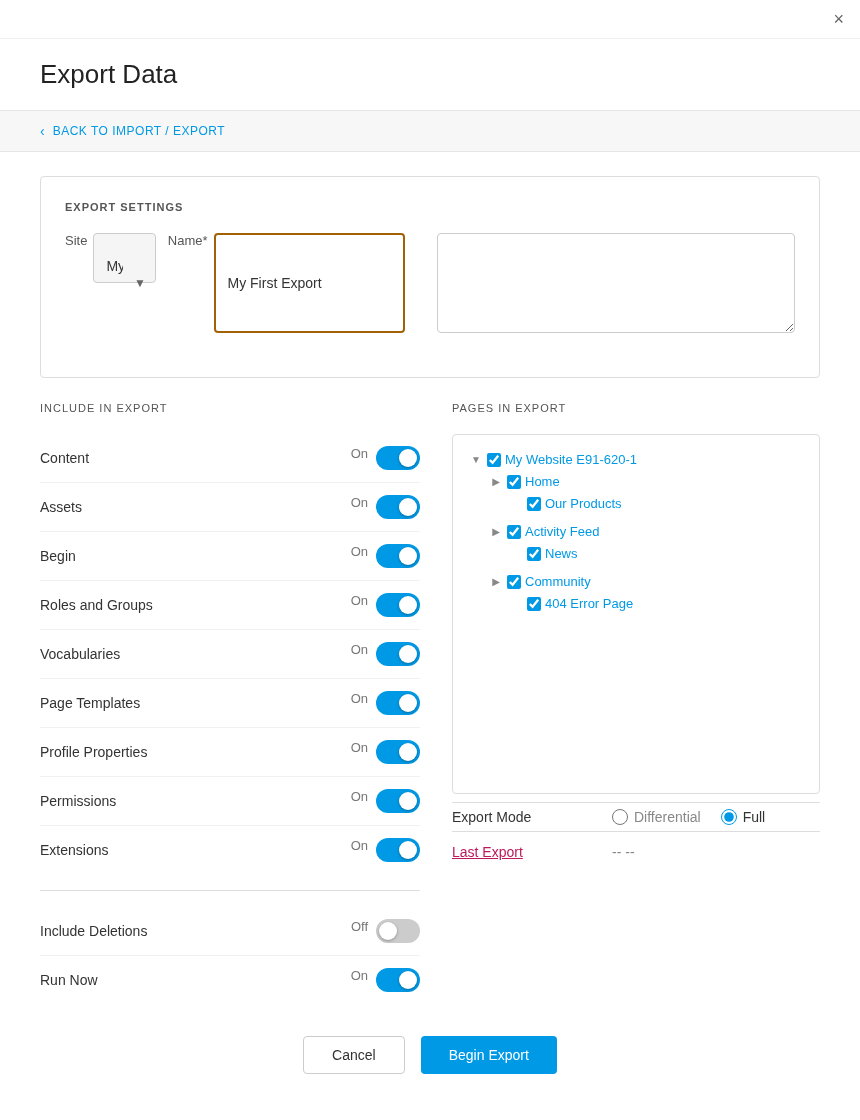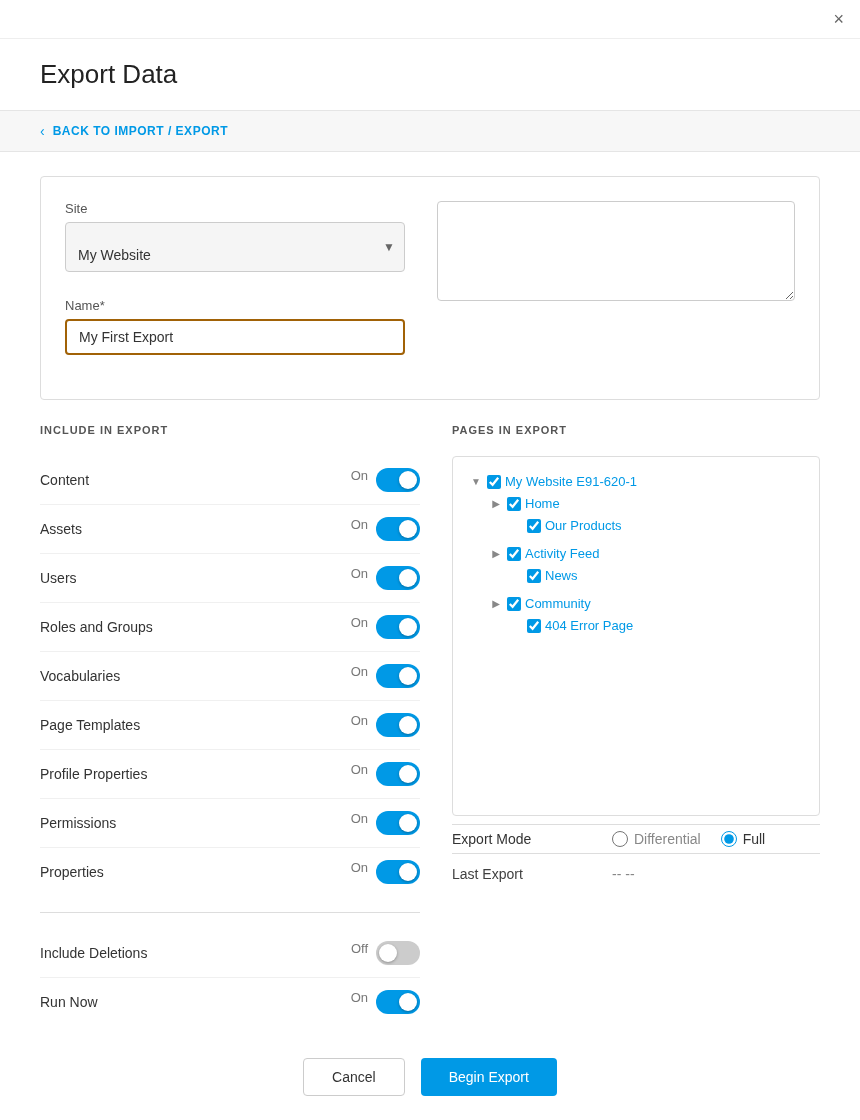--- a/index.html
+++ b/index.html
@@ -44,21 +44,21 @@
     }
     .breadcrumb-bar .chevron-left {
       color: #0099e6;
       margin-right: 8px;
       font-size: 14px;
     }
     .breadcrumb-link {
       color: #0099e6;
       text-transform: uppercase;
       font-size: 12px;
-      font-weight: 700;
+      font-weight: 400;
       letter-spacing: 0.5px;
       cursor: pointer;
       text-decoration: none;
       text-align: center;
     }
 
     .main-content {
       padding: 0 40px 40px 40px;
     }
 
@@ -79,21 +79,21 @@
     }
 
     .form-row {
       display: flex;
       gap: 32px;
       margin-bottom: 20px;
     }
 
     .form-group {
       display: flex;
-      flex-direction: column;
+      flex-direction: row;
       gap: 6px;
     }
     .form-group.left { flex: 0 0 340px; }
     .form-group.right { flex: 1; }
 
     .form-label {
       font-size: 13px;
       color: #555;
       font-weight: 500;
     }
@@ -152,21 +152,21 @@
 
     .left-col {
       flex: 0 0 380px;
     }
     .right-col {
       flex: 1;
     }
 
     .col-header {
       font-size: 11px;
-      font-weight: 700;
+      font-weight: 400;
       letter-spacing: 1px;
       text-transform: uppercase;
       color: #555;
       margin-bottom: 20px;
     }
 
     .toggle-row {
       display: flex;
       align-items: center;
       justify-content: space-between;
@@ -314,21 +314,22 @@
 
     .last-export-row {
       display: flex;
       align-items: center;
       padding: 12px 0;
       border-top: 1px solid #ddd;
     }
     .last-export-label {
       flex: 0 0 160px;
       font-size: 14px;
-      color: #404040;
+      color: #be185d;
+      text-decoration: underline;
     }
     .last-export-value {
       font-size: 14px;
       color: #888;
     }
 
     
     .action-bar {
       display: flex;
       justify-content: center;
@@ -367,20 +368,21 @@
 <h1 class="page-title">Export Data</h1>
 
 <div class="breadcrumb-bar">
   <span class="chevron-left">‹</span>
   <a class="breadcrumb-link">BACK TO IMPORT / EXPORT</a>
 </div>
 
 <div class="main-content">
 
   <div class="section-card">
+    <div class="section-header">EXPORT SETTINGS</div>
 
     <div class="form-row">
       <div class="form-group left">
         <label class="form-label">Site</label>
         <div class="select-wrapper">
           <select class="form-select">
             <option>My Website</option>
           </select>
           <span class="select-arrow">▼</span>
         </div>
@@ -420,21 +422,21 @@
         <span class="toggle-state">On</span>
         <label class="toggle-switch">
 
           <div class="toggle-slider on">
             <div class="toggle-knob"></div>
           </div>
         </label>
       </div>
     </div>
           <div class="toggle-row">
-      <span class="toggle-label">Users</span>
+      <span class="toggle-label">Begin</span>
       <div class="toggle-right">
         <span class="toggle-state">On</span>
         <label class="toggle-switch">
 
           <div class="toggle-slider on">
             <div class="toggle-knob"></div>
           </div>
         </label>
       </div>
     </div>
@@ -492,21 +494,21 @@
         <span class="toggle-state">On</span>
         <label class="toggle-switch">
 
           <div class="toggle-slider on">
             <div class="toggle-knob"></div>
           </div>
         </label>
       </div>
     </div>
           <div class="toggle-row">
-      <span class="toggle-label">Properties</span>
+      <span class="toggle-label">Extensions</span>
       <div class="toggle-right">
         <span class="toggle-state">On</span>
         <label class="toggle-switch">
 
           <div class="toggle-slider on">
             <div class="toggle-knob"></div>
           </div>
         </label>
       </div>
     </div>

